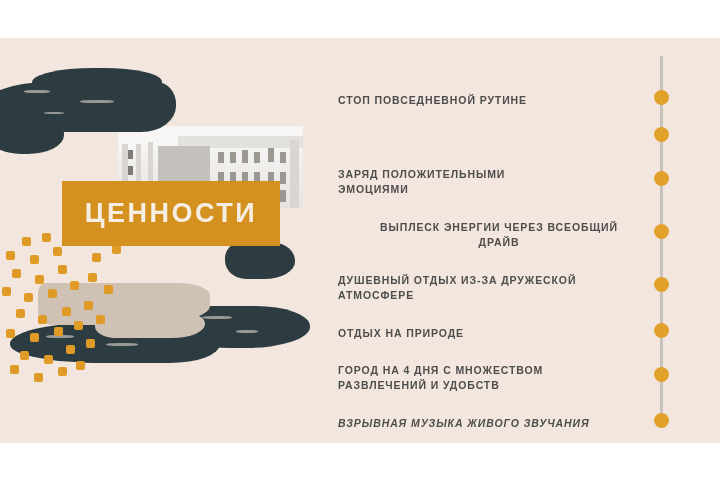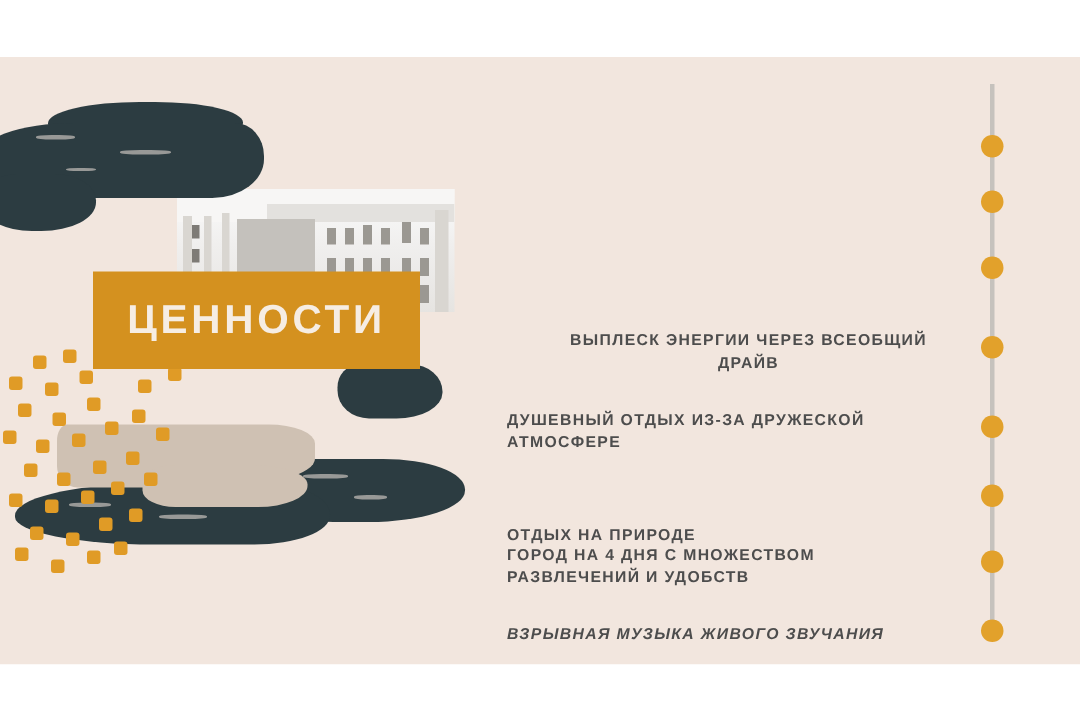--- a/index.html
+++ b/index.html
@@ -301,39 +301,46 @@
       </div>
 
       <div class="badge">
         <span class="badge-text">ЦЕННОСТИ</span>
       </div>
     </div>
 
     <div class="list">
       <div class="timeline"></div>
 
+      <div class="item" style="top:55px;">
+        <div class="item-text">СТОП ПОВСЕДНЕВНОЙ РУТИНЕ</div>
+      </div>
       <div class="bullet" style="top:52px;"></div>
 
       <div class="bullet" style="top:89px;"></div>
 
+      <div class="item" style="top:129px;">
+        <div class="item-text">ЗАРЯД ПОЛОЖИТЕЛЬНЫМИ
+ЭМОЦИЯМИ</div>
+      </div>
       <div class="bullet" style="top:133px;"></div>
 
       <div class="item" style="top:182px;text-align:center;">
         <div class="item-text">ВЫПЛЕСК ЭНЕРГИИ ЧЕРЕЗ ВСЕОБЩИЙ
 ДРАЙВ</div>
       </div>
       <div class="bullet" style="top:186px;"></div>
 
       <div class="item" style="top:235px;">
         <div class="item-text">ДУШЕВНЫЙ ОТДЫХ ИЗ-ЗА ДРУЖЕСКОЙ
 АТМОСФЕРЕ</div>
       </div>
       <div class="bullet" style="top:239px;"></div>
 
-      <div class="item" style="top:288px;margin-top:24px;">
+      <div class="item" style="top:288px;">
         <div class="item-text">ОТДЫХ НА ПРИРОДЕ</div>
       </div>
       <div class="bullet" style="top:285px;"></div>
 
       <div class="item" style="top:325px;">
         <div class="item-text">ГОРОД НА 4 ДНЯ С МНОЖЕСТВОМ
 РАЗВЛЕЧЕНИЙ И УДОБСТВ</div>
       </div>
       <div class="bullet" style="top:329px;"></div>
 

